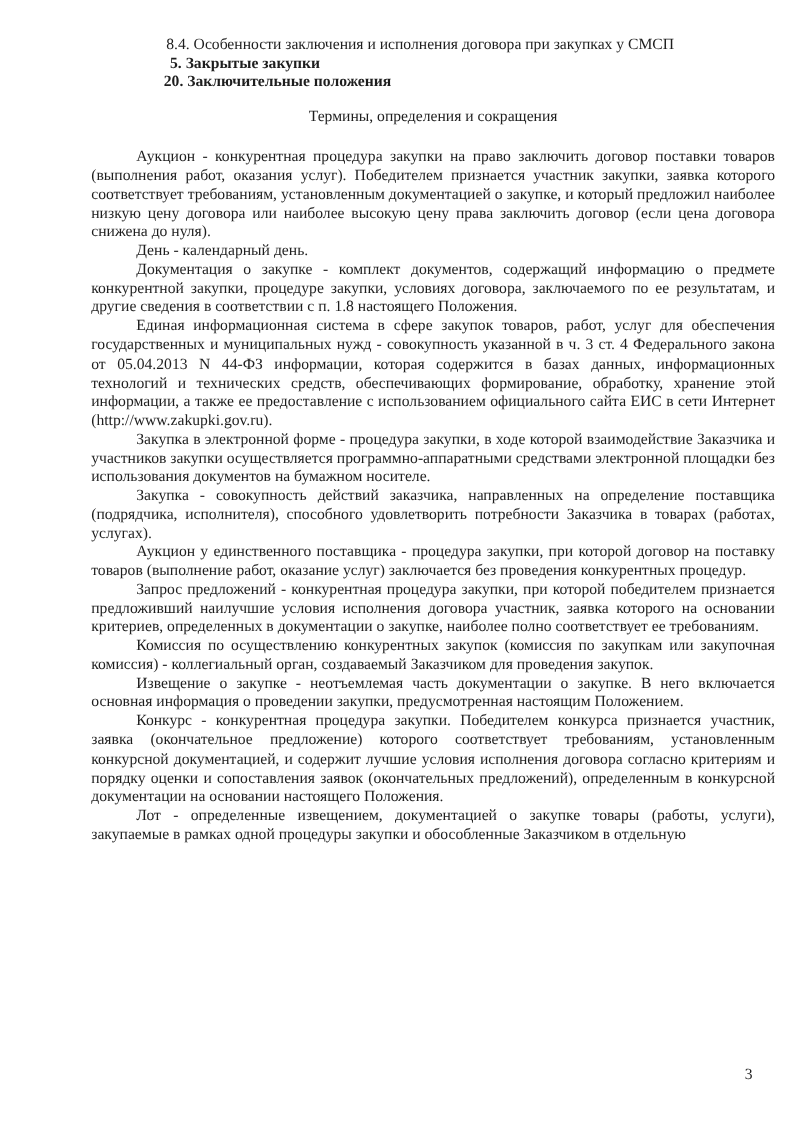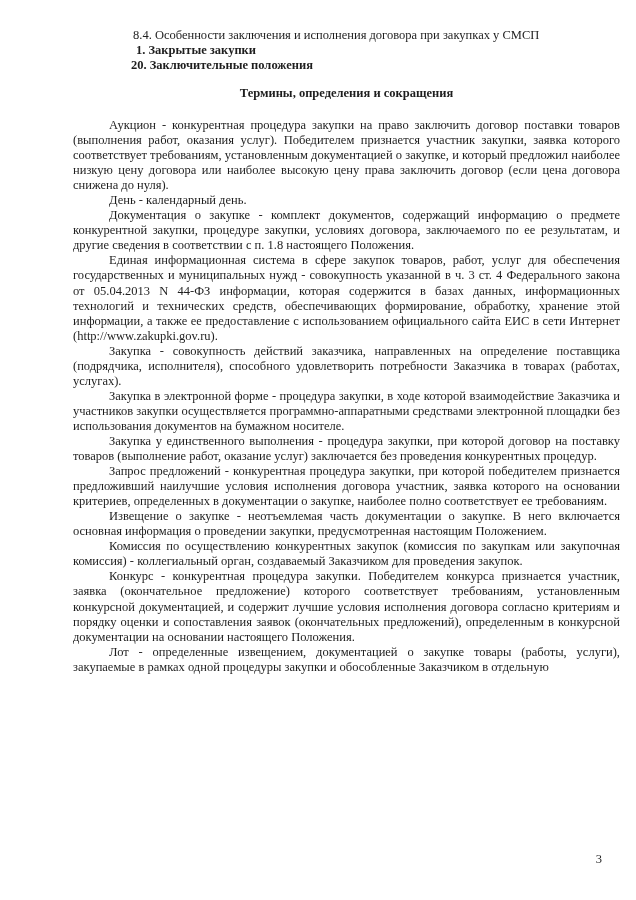--- a/index.html
+++ b/index.html
@@ -19,21 +19,21 @@
     top: 28px;
     width: 547px;
     font-size: 12.5px;
     line-height: 15px;
   }
   .toc { margin: 0; }
   .toc-item { white-space: nowrap; }
   .toc-item.bold { font-weight: bold; }
   .heading {
     text-align: center;
-    font-weight: bold;
+    font-weight: normal;
     font-size: 12.5px;
     margin: 13px 0 0 0;
   }
   .paragraphs { margin-top: 17px; }
   .para {
     margin: 0;
     text-indent: 36px;
     text-align: justify;
     line-height: 15.05px;
   }
@@ -46,38 +46,38 @@
 </style>
 </head>
 <body>
 
 <div class="page">
   <div class="content">
 
     <div class="toc">
 
     <div class="toc-item" style="padding-left: 60px;">8.4. Особенности заключения и исполнения договора при закупках у СМСП</div>
-        <div class="toc-item bold" style="padding-left: 63px;">1. Закрытые закупки</div>
+        <div class="toc-item bold" style="padding-left: 63px;">5. Закрытые закупки</div>
         <div class="toc-item bold" style="padding-left: 58px;">20. Заключительные положения</div>
       </div>
 
     <h1 class="heading">Термины, определения и сокращения</h1>
 
     <div class="paragraphs">
 
         <p class="para">Аукцион - конкурентная процедура закупки на право заключить договор поставки товаров (выполнения работ, оказания услуг). Победителем признается участник закупки, заявка которого соответствует требованиям, установленным документацией о закупке, и который предложил наиболее низкую цену договора или наиболее высокую цену права заключить договор (если цена договора снижена до нуля).</p>
         <p class="para">День - календарный день.</p>
         <p class="para">Документация о закупке - комплект документов, содержащий информацию о предмете конкурентной закупки, процедуре закупки, условиях договора, заключаемого по ее результатам, и другие сведения в соответствии с п. 1.8 настоящего Положения.</p>
         <p class="para">Единая информационная система в сфере закупок товаров, работ, услуг для обеспечения государственных и муниципальных нужд - совокупность указанной в ч. 3 ст. 4 Федерального закона от 05.04.2013 N 44-ФЗ информации, которая содержится в базах данных, информационных технологий и технических средств, обеспечивающих формирование, обработку, хранение этой информации, а также ее предоставление с использованием официального сайта ЕИС в сети Интернет (http://www.zakupki.gov.ru).</p>
+        <p class="para">Закупка в электронной форме - процедура закупки, в ходе которой взаимодействие Заказчика и участников закупки осуществляется программно-аппаратными средствами электронной площадки без использования документов на бумажном носителе.</p>
         <p class="para">Закупка - совокупность действий заказчика, направленных на определение поставщика (подрядчика, исполнителя), способного удовлетворить потребности Заказчика в товарах (работах, услугах).</p>
-        <p class="para">Закупка в электронной форме - процедура закупки, в ходе которой взаимодействие Заказчика и участников закупки осуществляется программно-аппаратными средствами электронной площадки без использования документов на бумажном носителе.</p>
-        <p class="para">Закупка у единственного выполнения - процедура закупки, при которой договор на поставку товаров (выполнение работ, оказание услуг) заключается без проведения конкурентных процедур.</p>
+        <p class="para">Аукцион у единственного поставщика - процедура закупки, при которой договор на поставку товаров (выполнение работ, оказание услуг) заключается без проведения конкурентных процедур.</p>
         <p class="para">Запрос предложений - конкурентная процедура закупки, при которой победителем признается предложивший наилучшие условия исполнения договора участник, заявка которого на основании критериев, определенных в документации о закупке, наиболее полно соответствует ее требованиям.</p>
+        <p class="para">Комиссия по осуществлению конкурентных закупок (комиссия по закупкам или закупочная комиссия) - коллегиальный орган, создаваемый Заказчиком для проведения закупок.</p>
         <p class="para">Извещение о закупке - неотъемлемая часть документации о закупке. В него включается основная информация о проведении закупки, предусмотренная настоящим Положением.</p>
-        <p class="para">Комиссия по осуществлению конкурентных закупок (комиссия по закупкам или закупочная комиссия) - коллегиальный орган, создаваемый Заказчиком для проведения закупок.</p>
         <p class="para">Конкурс - конкурентная процедура закупки. Победителем конкурса признается участник, заявка (окончательное предложение) которого соответствует требованиям, установленным конкурсной документацией, и содержит лучшие условия исполнения договора согласно критериям и порядку оценки и сопоставления заявок (окончательных предложений), определенным в конкурсной документации на основании настоящего Положения.</p>
         <p class="para">Лот - определенные извещением, документацией о закупке товары (работы, услуги), закупаемые в рамках одной процедуры закупки и обособленные Заказчиком в отдельную</p>
       </div>
 
   </div>
 
   <div class="page-number">3</div>
 </div>
 
 </body></html>

